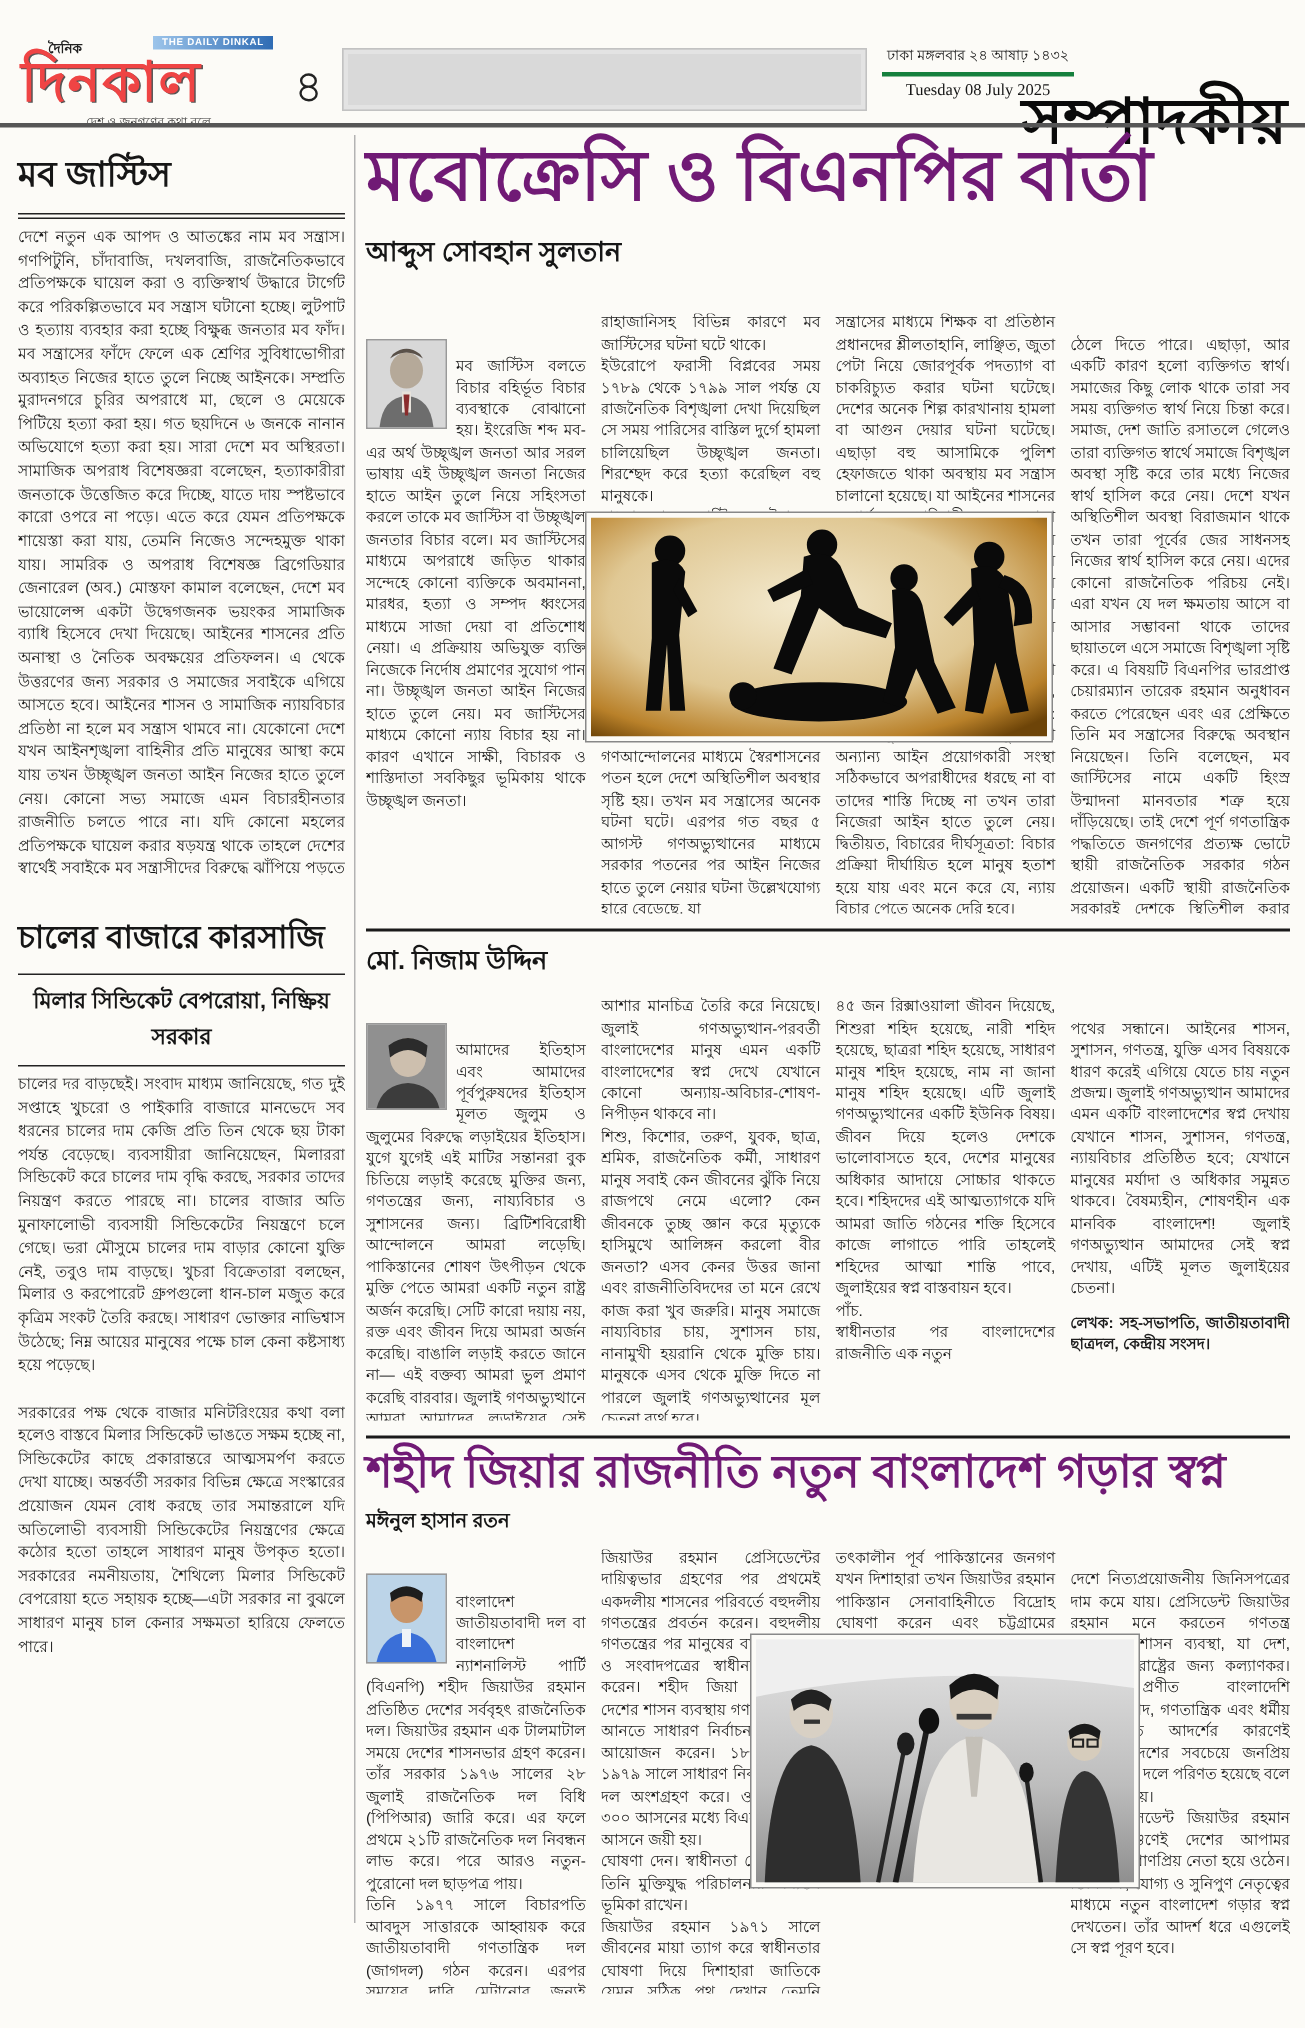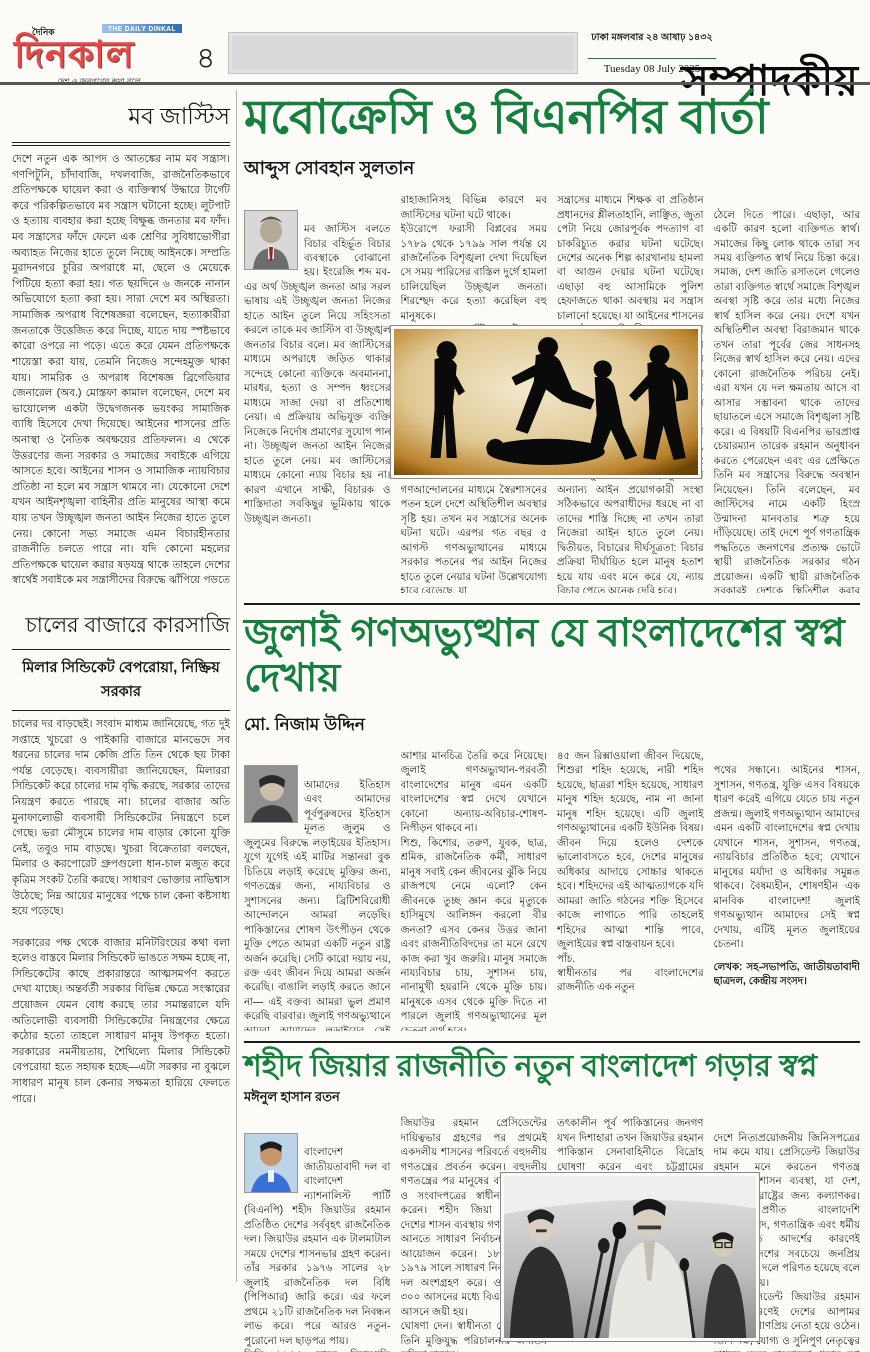--- a/index.html
+++ b/index.html
@@ -9,42 +9,42 @@
   .masthead{position:absolute;top:0;left:0;width:100%;height:82px;}
   .logo-block{position:absolute;left:14px;top:24px;width:170px;}
   .logo-top{position:relative;height:12px;}
   .daily{position:absolute;left:18px;top:1px;font-size:9px;font-weight:bold;color:#222;}
   .eng-strip{position:absolute;right:2px;top:0;background:linear-gradient(90deg,#9cc4ea,#2f6cb4);color:#fff;font-size:6.5px;font-weight:bold;padding:1px 6px;letter-spacing:.5px;}
   .logo-main{font-size:37px;font-weight:bold;letter-spacing:1px;line-height:1;color:#ef4444;text-shadow:1px 1px 0 #555;}
   .tagline{font-size:8px;text-align:center;color:#333;margin-top:2px;}
   .page-num{position:absolute;left:196px;top:34px;font-size:30px;color:#222;}
   .ad-box{position:absolute;left:228px;top:32px;width:348px;height:40px;background:#d9d9d9;border:1px solid #c2c2c2;box-shadow:inset 0 0 0 3px #e3e3e3;}
   .date-block{position:absolute;left:588px;top:30px;width:128px;text-align:center;}
-  .date-bn{font-size:9.5px;font-weight:bold;padding-bottom:13px;border-bottom:1px solid #15803d;}
+  .date-bn{font-size:9.5px;font-weight:normal;padding-bottom:3px;border-bottom:3px solid #15803d;}
   .date-en{font-family:"Liberation Serif","DejaVu Serif",serif;font-size:11px;padding-top:3px;}
   .section-title{position:absolute;right:12px;top:20px;font-size:42px;font-weight:bold;line-height:1;color:#0a0a0a;margin-top:40px;}
   .header-rule{position:absolute;top:82px;left:0;width:100%;height:3px;background:#565656;}
   
   .sidebar{position:absolute;left:12px;top:94px;width:218px;}
   .v-divider{position:absolute;left:236px;top:90px;width:1px;height:1192px;background:#b3b3b3;}
-  .sb-title{font-size:23px;font-weight:normal;text-align:right;margin:4px 0 5px;}
+  .sb-title{font-size:23px;font-weight:bold;text-align:left;margin:4px 0 5px;}
   .sb-rule{height:1px;background:#222;margin:2px 0;}
   .sb-sub{font-size:14.5px;font-weight:bold;text-align:center;padding:4px 0;}
   .sb-body{font-size:10.4px;line-height:1.5;text-align:justify;white-space:pre-line;overflow:hidden;color:#1c1c1c;}
   .sb-body.first{height:432px;margin-top:5px;}
   .sb-body.second{height:540px;margin-top:5px;}
   .sb-sec2{margin-top:26px;}
   
   .main{position:absolute;left:244px;top:88px;width:616px;}
-  .headline{font-weight:bold;line-height:1.15;color:#15803d;}
+  .headline{font-weight:bold;line-height:1.15;color:#701a75;}
   .h1a{font-size:47px;margin:2px 0 10px;}
   .h2a{font-size:39px;margin:6px 0 10px;}
   .h3a{font-size:30px;margin:6px 0 4px;}
   .byline{font-weight:bold;}
-  .by1{font-size:18px;margin-bottom:8px;}
+  .by1{font-size:18px;margin-bottom:24px;}
   .by2{font-size:17px;margin-bottom:10px;}
   .by3{font-size:13px;margin-bottom:8px;}
   .art-body{position:relative;display:flex;gap:10px;overflow:hidden;}
   .b1{height:400px;}
   .b2{height:282px;}
   .b3{height:296px;}
   .col{width:146.5px;flex:0 0 auto;font-size:10.2px;line-height:1.42;text-align:justify;white-space:pre-line;overflow:hidden;color:#1c1c1c;}
   .author-photo{float:left;margin:2px 6px 3px 0;border:1px solid #999;background:#cfcfcf;}
   .photo-frame{position:absolute;background:#fcfbf7;border:1px solid #888;padding:3px;box-sizing:border-box;}
   .mob-frame{left:146px;top:132px;width:312px;height:154px;}
@@ -154,21 +154,20 @@
             <path d="M272 38 Q292 44 290 70 L278 72 Q282 50 268 46 Z" fill="#0a0a0a"></path>
             <path d="M252 44 L232 66 L238 72 L256 54 Z" fill="#0a0a0a"></path>
           </svg>
         </div>
       </div>
     </article>
 
     <div class="art-rule"></div>
 
     <article>
-      <div class="headline h2a">জুলাই গণঅভ্যুত্থান যে বাংলাদেশের স্বপ্ন দেখায়</div>
       <div class="byline by2">মো. নিজাম উদ্দিন</div>
       <div class="art-body b2">
         <div class="col">
           <svg class="author-photo" width="52" height="56" viewBox="0 0 52 56">
             <rect width="52" height="56" fill="#9c9c9c"></rect>
             <rect width="52" height="56" fill="#848484" opacity="0.5"></rect>
             <ellipse cx="27" cy="22" rx="12" ry="13" fill="#cdbfae"></ellipse>
             <path d="M14 14 Q27 4 40 14 L39 22 Q27 12 15 22 Z" fill="#2b2b2b"></path>
             <path d="M6 56 Q10 40 27 39 Q44 40 48 56 Z" fill="#3c3c3c"></path>
           </svg>

